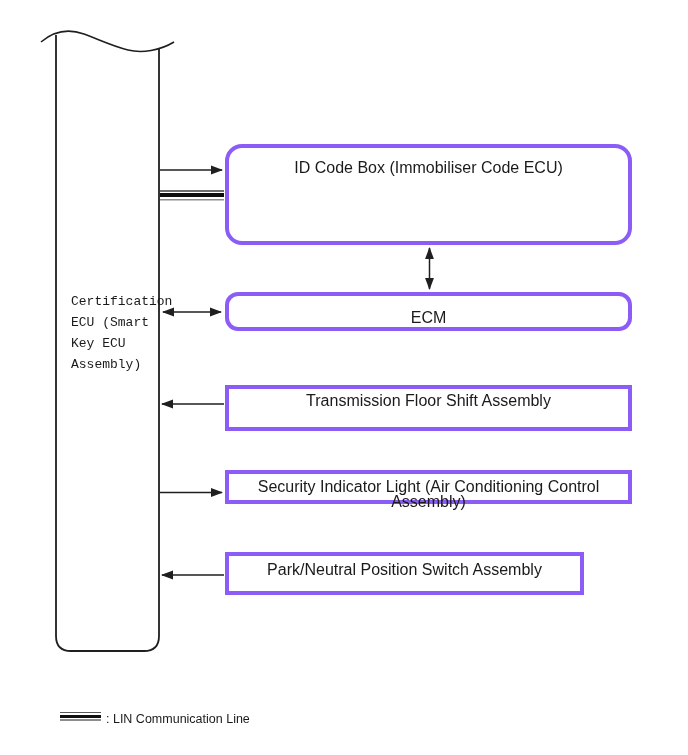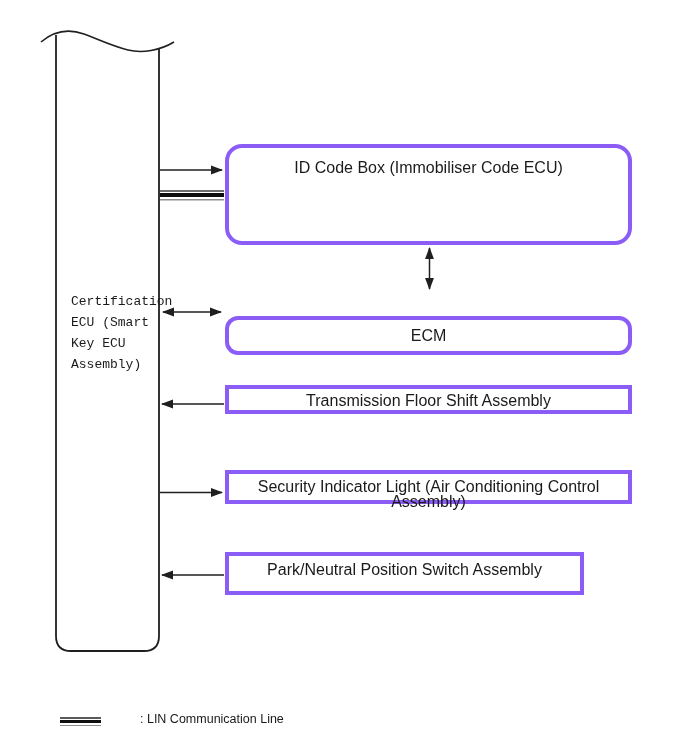--- a/index.html
+++ b/index.html
@@ -26,42 +26,41 @@
     box-sizing: border-box;
     border: 4px solid #8b5cf6;
     background: #ffffff;
     text-align: center;
     font-size: 16px;
     line-height: 15px;
   }
   .node.rounded-lg { border-radius: 17px; }
   .node.rounded-md { border-radius: 13px; }
   #box-idcode { left: 225px; top: 144px; width: 407px; height: 101px; padding-top: 12px; }
-  #box-ecm    { left: 225px; top: 292px; width: 407px; height: 39px;  padding-top: 8px; margin-top: 24px; }
-  #box-trans  { left: 225px; top: 385px; width: 407px; height: 29px;  padding-top: 4px; }
+  #box-ecm    { left: 225px; top: 292px; width: 407px; height: 39px;  padding-top: 14px; }
+  #box-trans  { left: 225px; top: 385px; width: 407px; height: 46px;  padding-top: 4px; }
   #box-sec    { left: 225px; top: 470px; width: 407px; height: 34px;  padding-top: 5px; }
   #box-park   { left: 225px; top: 552px; width: 359px; height: 43px;  padding-top: 6px; }
   .ecu-label {
     position: absolute;
     left: 71px;
     top: 291px;
     width: 84px;
     font-size: 13px;
     line-height: 21px;
     white-space: pre-line;
     text-align: left;
     font-family: Liberation Mono, monospace;
   }
   .legend {
     position: absolute;
     left: 60px;
     top: 712px;
     display: flex;
-    align-items: flex-end;
-    gap: 34px;
+    align-items: flex-start;
   }
   .lin-symbol {
     display: inline-block;
     width: 41px;
   }
   .lin-symbol i {
     display: block;
     border: 0;
   }
   .lin-symbol .l1 { height: 1.4px; background: #5a5a5a; margin-bottom: 1.2px; }

